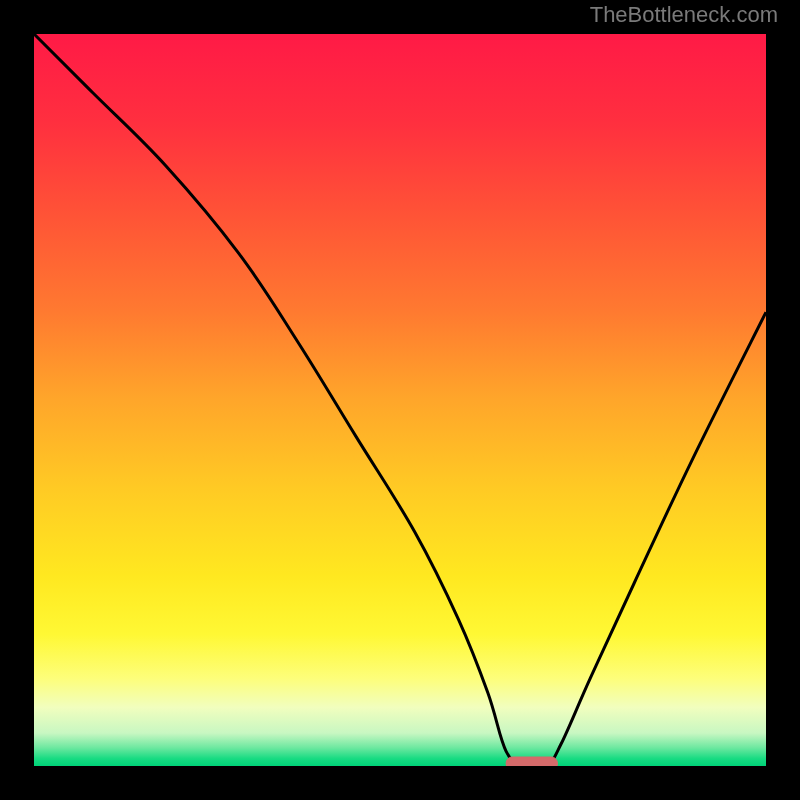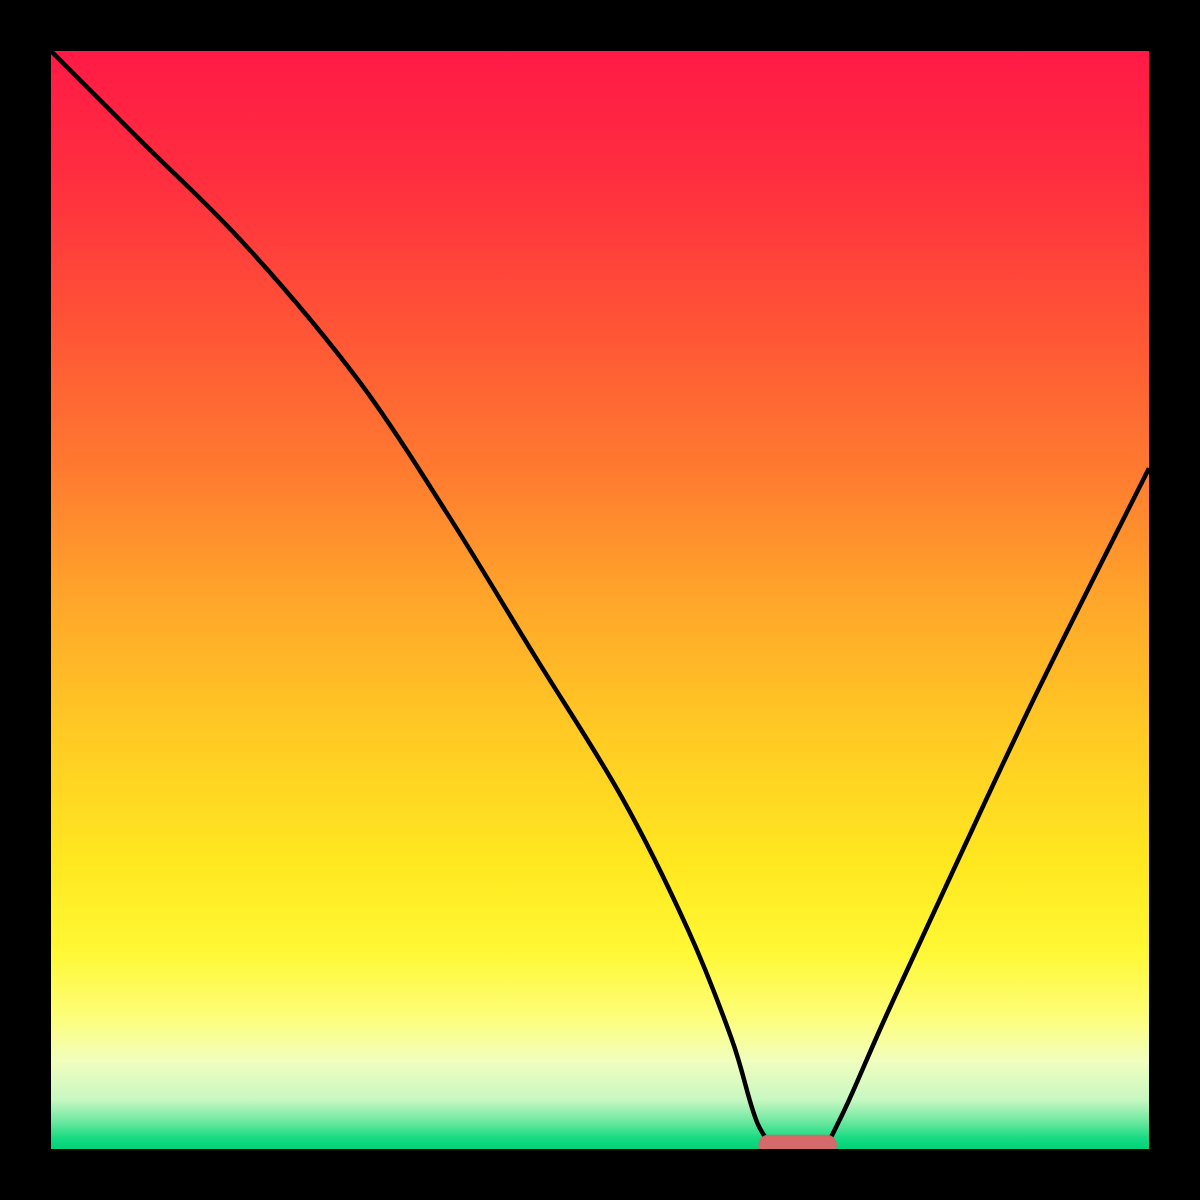--- a/index.html
+++ b/index.html
@@ -37,20 +37,21 @@
     font-weight: 500;
   }
   svg {
     display: block;
   }
 </style>
 </head>
 <body>
 
 <div class="frame">
+  <div class="watermark">TheBottleneck.com</div>
 
   <div class="plot-area">
     <svg id="plot-svg" width="732" height="732" viewBox="0 0 732 732">
       <defs>
         <linearGradient id="bg-grad" x1="0" y1="0" x2="0" y2="1">
             <stop offset="0%" stop-color="#ff1a46"></stop>
             <stop offset="12%" stop-color="#ff2f3f"></stop>
             <stop offset="25%" stop-color="#ff5436"></stop>
             <stop offset="38%" stop-color="#ff7a30"></stop>
             <stop offset="50%" stop-color="#ffa62a"></stop>

